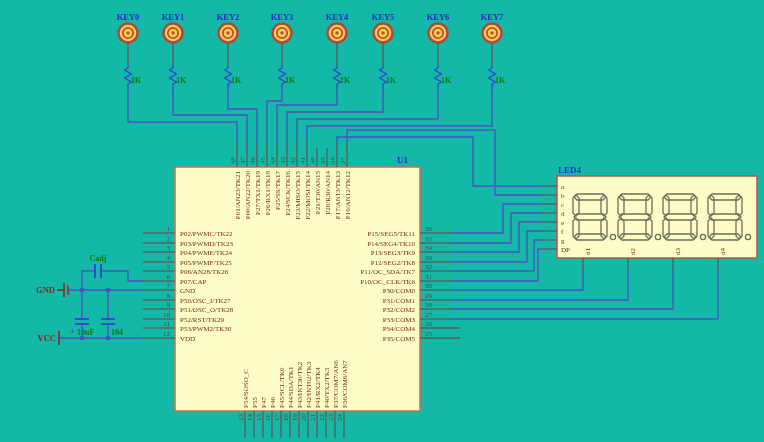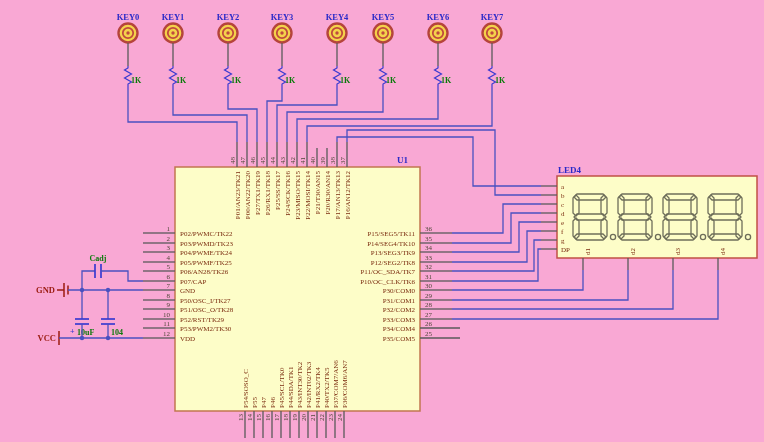--- a/index.html
+++ b/index.html
@@ -1,16 +1,16 @@
 <!DOCTYPE html>
 <html><head>
 <meta charset="utf-8">
 <style>
   html,body{margin:0;padding:0;}
-  #stage{width:764px;height:442px;background:#f9a8d4;position:relative;overflow:hidden;}
+  #stage{width:764px;height:442px;background:#14b8a6;position:relative;overflow:hidden;}
   svg{display:block;}
   .w{stroke:#4a50c0;fill:none;stroke-width:1.3;}
   .s{stroke:#5a5a5a;fill:none;stroke-width:1.3;}
   .zig{stroke:#3a3ad0;fill:none;stroke-width:1.2;}
   .cap{stroke:#3a3ad0;stroke-width:1.7;}
   .box{fill:#fdfdc8;stroke:#c1764f;stroke-width:1.5;}
   .dbox{fill:#fdfdc8;stroke:#c05046;stroke-width:1.5;}
   .pname{font:7px "Liberation Serif",serif;fill:#7b2d10;}
   .pnum{font:7px "Liberation Serif",serif;fill:#52493a;}
   .ref{font:bold 9px "Liberation Serif",serif;fill:#2a2ac8;}

